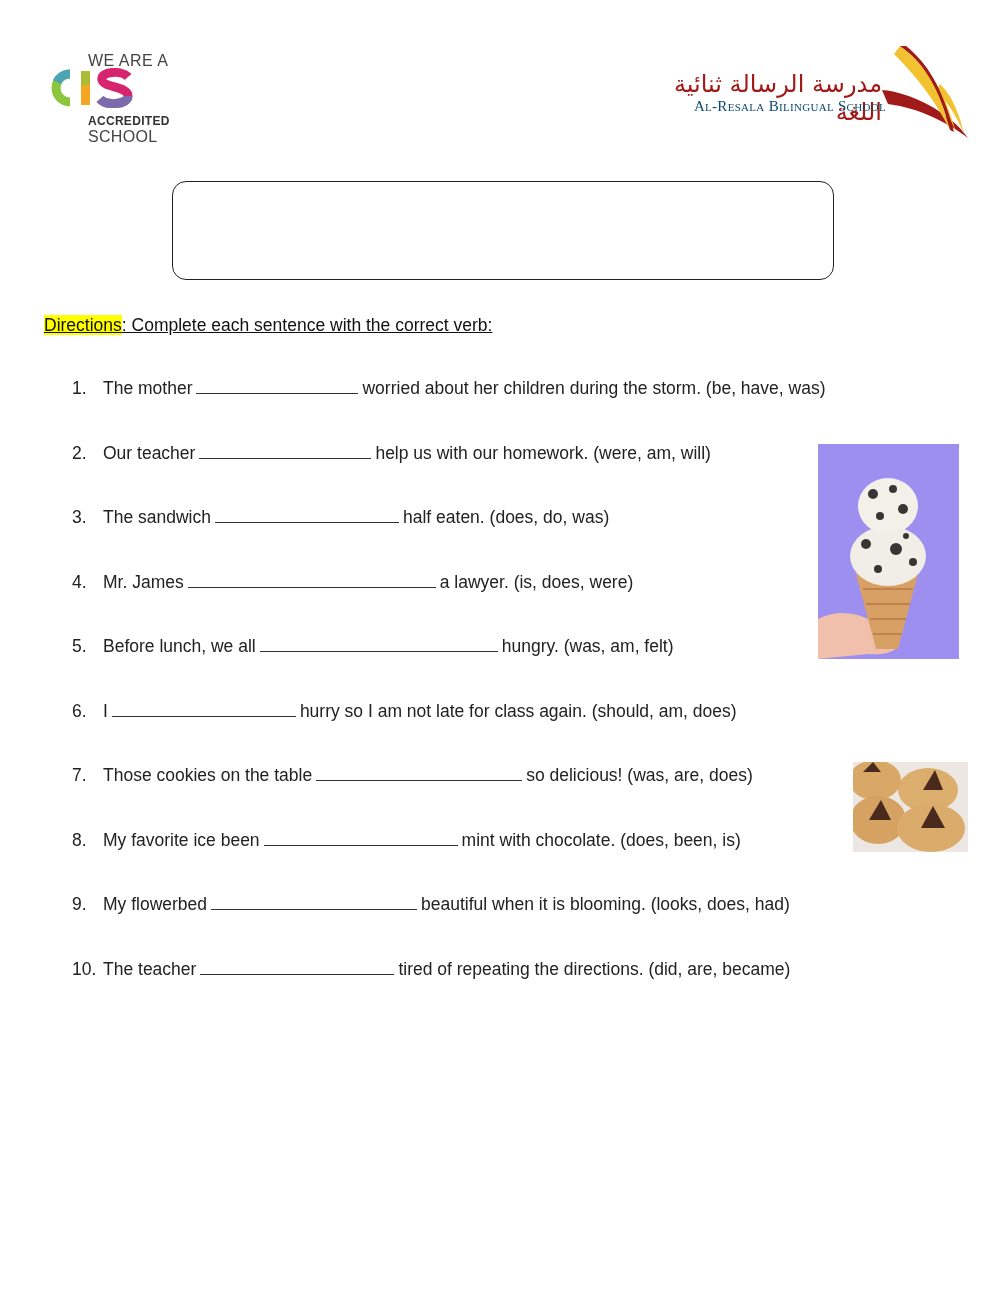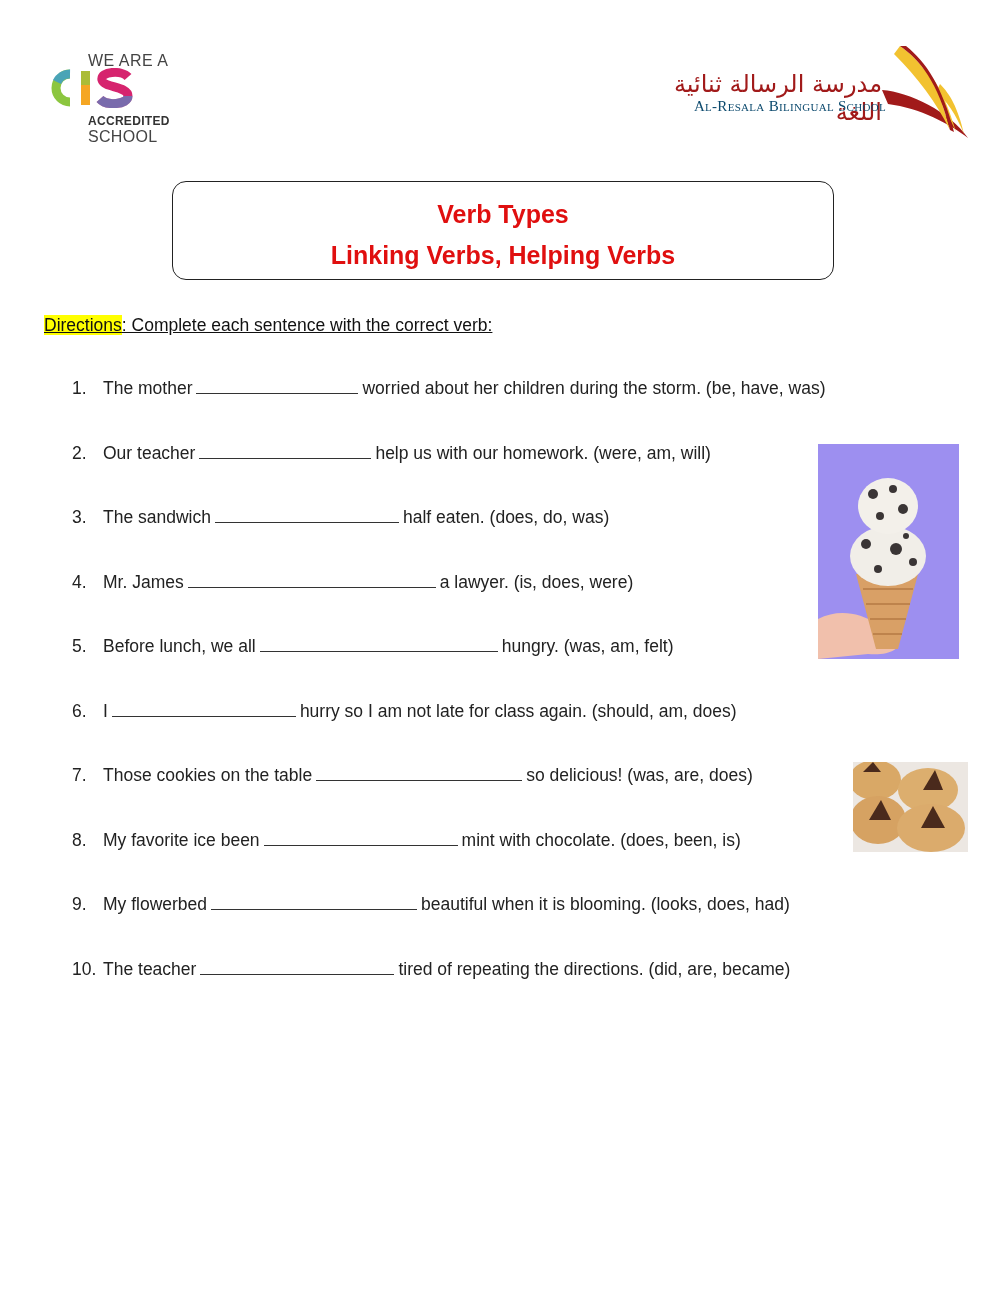--- a/index.html
+++ b/index.html
@@ -65,22 +65,20 @@
   <svg class="resala-emblem" viewBox="0 0 90 100">
     <path d="M2 48 C30 50, 70 70, 88 96 C70 82, 40 66, 8 62 Z" fill="#a11a1a"></path>
     <path d="M20 4 C40 18, 58 40, 70 88 C56 60, 38 36, 14 12 Z" fill="#f2c230"></path>
     <path d="M44 26 C56 38, 66 56, 76 90 C66 66, 52 46, 40 34 Z" fill="#f2c230"></path>
     <path d="M60 42 C70 52, 78 66, 84 92 C76 72, 66 58, 56 50 Z" fill="#f2c230"></path>
     <path d="M20 4 L26 4 C46 20, 62 44, 74 90 L70 88 C58 40, 40 18, 20 4 Z" fill="#a11a1a"></path>
   </svg>
 </div>
 
 <div class="title-box">
-  <div class="title-1">Verb Types</div>
-  <div class="title-2">Linking Verbs, Helping Verbs</div>
 </div>
 
 <div class="directions">
   <span class="hl">Directions</span><span>: Complete each sentence with the correct verb:</span>
 </div>
 
 <div class="questions">
   <div class="q" style="top:0px">
     <span class="q-num">1.</span><span>The mother</span><span class="blank" style="width:162px"></span><span>worried about her children during the storm. (be, have, was)</span>
   </div>

